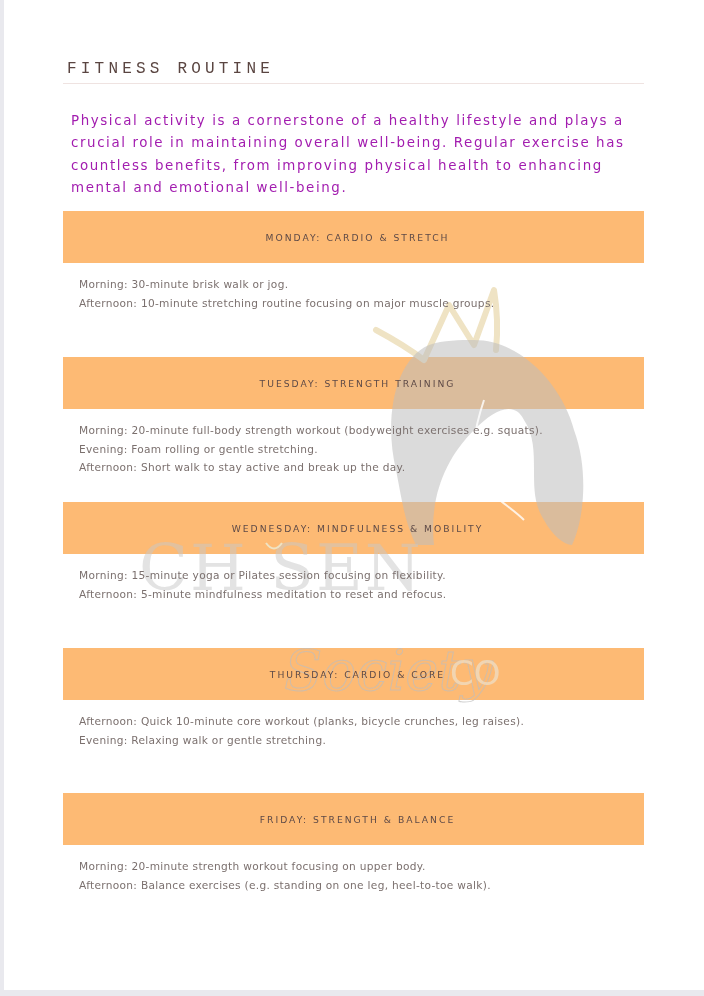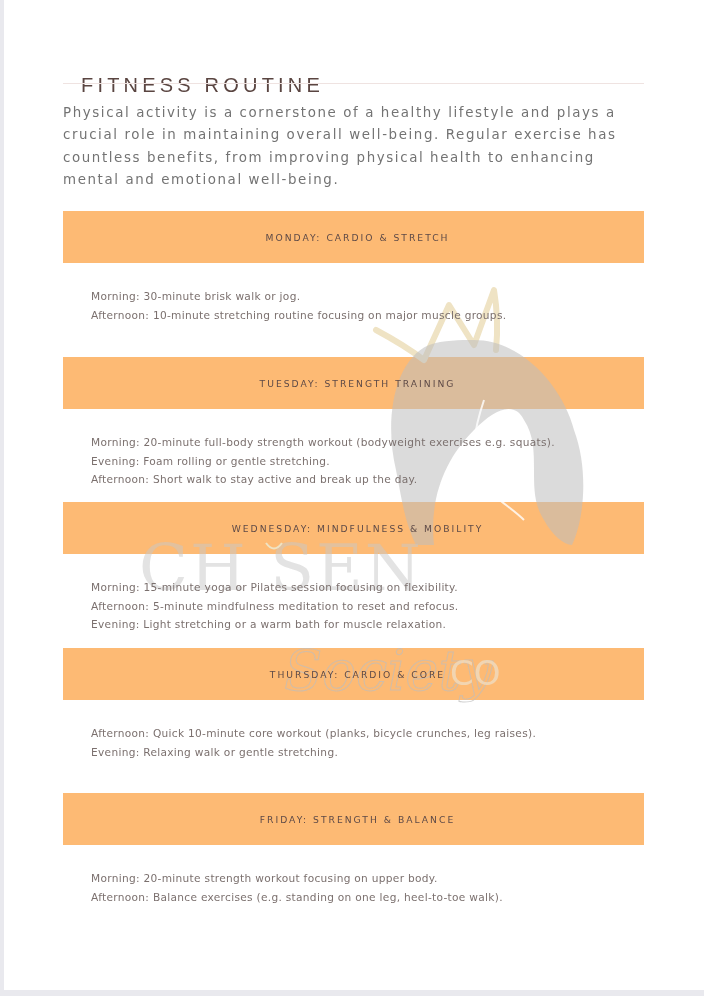--- a/index.html
+++ b/index.html
@@ -20,47 +20,47 @@
       top: 0;
       width: 700px;
       height: 990px;
       background: #ffffff;
       overflow: hidden;
     }
     .title {
       position: absolute;
       left: 59px;
       top: 56px;
-      margin: 18px;
-      font-family: Liberation Sans, sans-serif;
+      margin: 4px;
+      font-family: Liberation Mono, monospace;
       font-weight: normal;
-      font-size: 20px;
+      font-size: 16px;
       letter-spacing: 4.2px;
       color: #5a4541;
       white-space: nowrap;
     }
     .title-rule {
       position: absolute;
       left: 59px;
       top: 83px;
       width: 581px;
       height: 1px;
       background: #efe3e1;
     }
     .intro {
       position: absolute;
       left: 59px;
       top: 102px;
       width: 590px;
-      margin: 0;
+      margin: 8px;
       font-family: "DejaVu Sans", sans-serif;
       font-size: 13.4px;
       line-height: 22.3px;
       letter-spacing: 1.6px;
-      color: #737373;
+      color: #a21caf;
     }
     .day {
       position: absolute;
       left: 59px;
       width: 581px;
     }
     .day-bar {
       height: 52px;
       background: #fdba74;
       display: flex;
@@ -72,21 +72,21 @@
       font-family: "DejaVu Sans", sans-serif;
       font-size: 9.2px;
       letter-spacing: 2px;
       color: #5e4a47;
       white-space: nowrap;
       position: relative;
       z-index: 2;
     }
     .day-items {
       list-style: none;
-      margin: 12px;
+      margin: 0;
       padding: 12px 0 0 16px;
       position: relative;
       z-index: 2;
     }
     .day-items li {
       font-family: "DejaVu Sans", sans-serif;
       font-size: 10.6px;
       line-height: 18.6px;
       letter-spacing: 0.3px;
       color: #7b706e;
@@ -149,21 +149,20 @@
     </ul>
   </section>
 
   <section class="day" style="top:502px;">
     <div class="day-bar">
       <span class="day-heading">WEDNESDAY: MINDFULNESS &amp; MOBILITY</span>
     </div>
     <ul class="day-items">
       <li>Morning: 15-minute yoga or Pilates session focusing on flexibility.</li>
       <li>Afternoon: 5-minute mindfulness meditation to reset and refocus.</li>
-      <li>Evening: Light stretching or a warm bath for muscle relaxation.</li>
     </ul>
   </section>
 
   <section class="day" style="top:648px;">
     <div class="day-bar">
       <span class="day-heading">THURSDAY: CARDIO &amp; CORE</span>
     </div>
     <ul class="day-items">
       <li>Afternoon: Quick 10-minute core workout (planks, bicycle crunches, leg raises).</li>
       <li>Evening: Relaxing walk or gentle stretching.</li>

